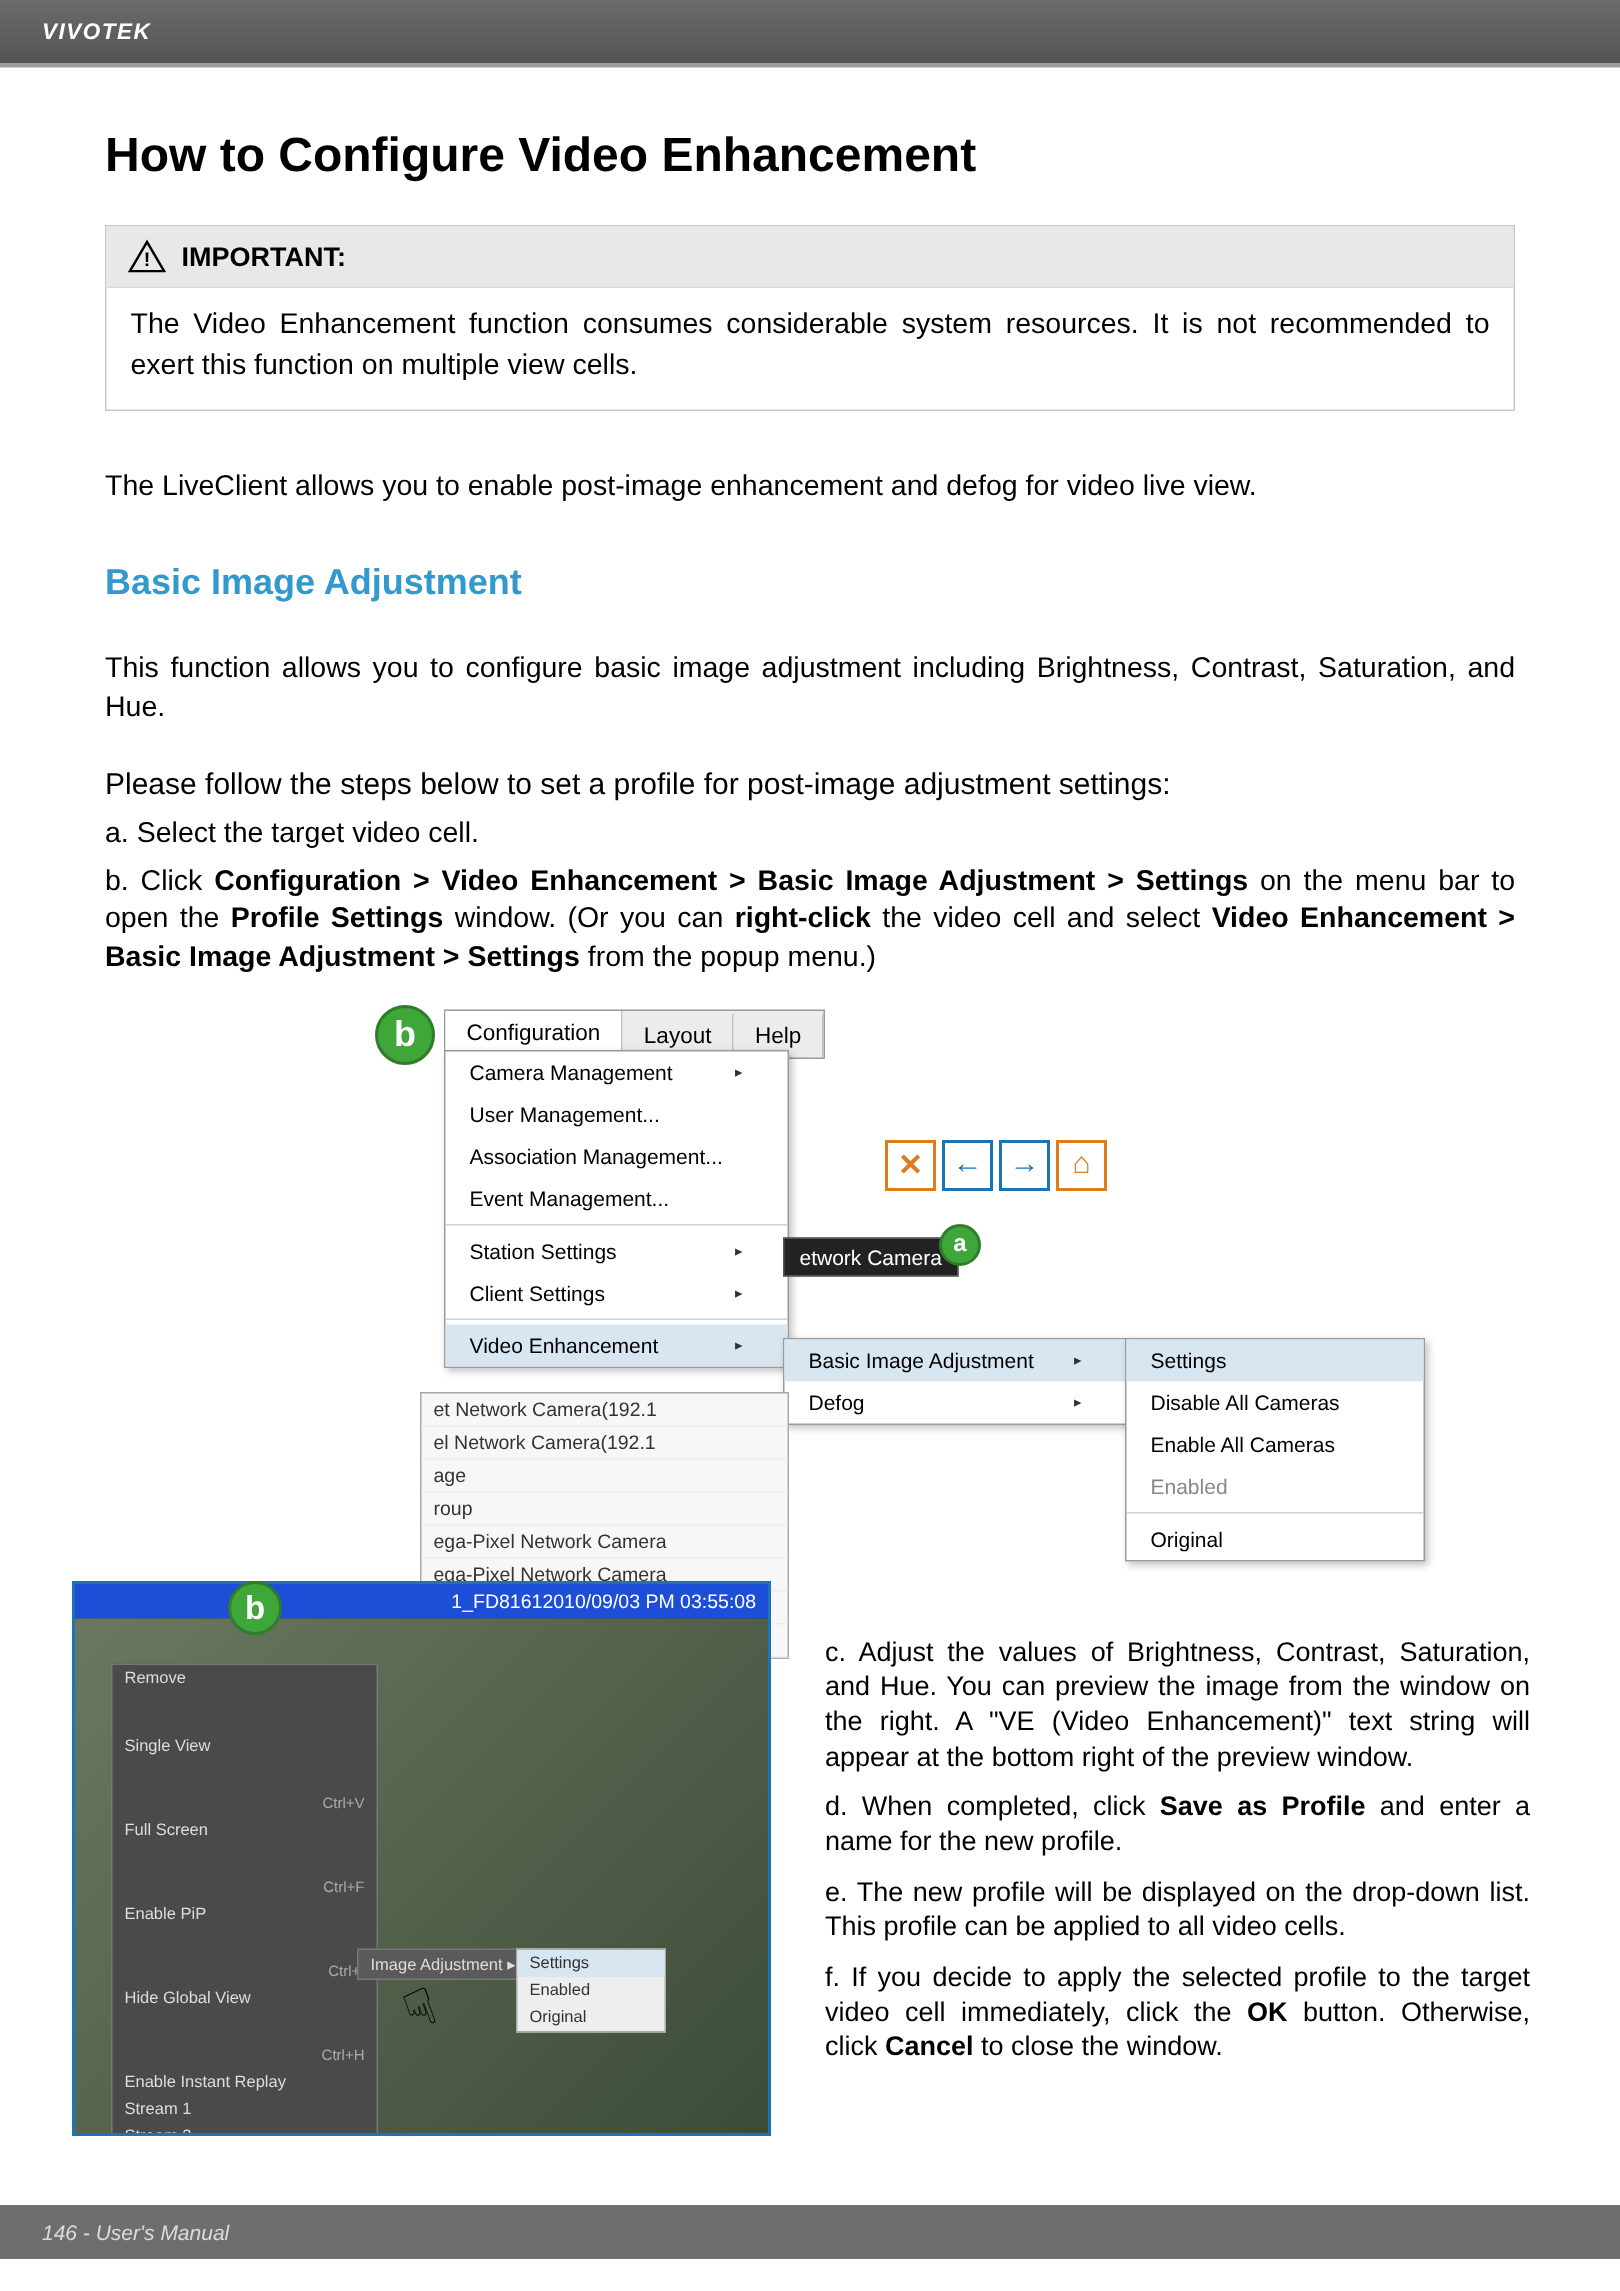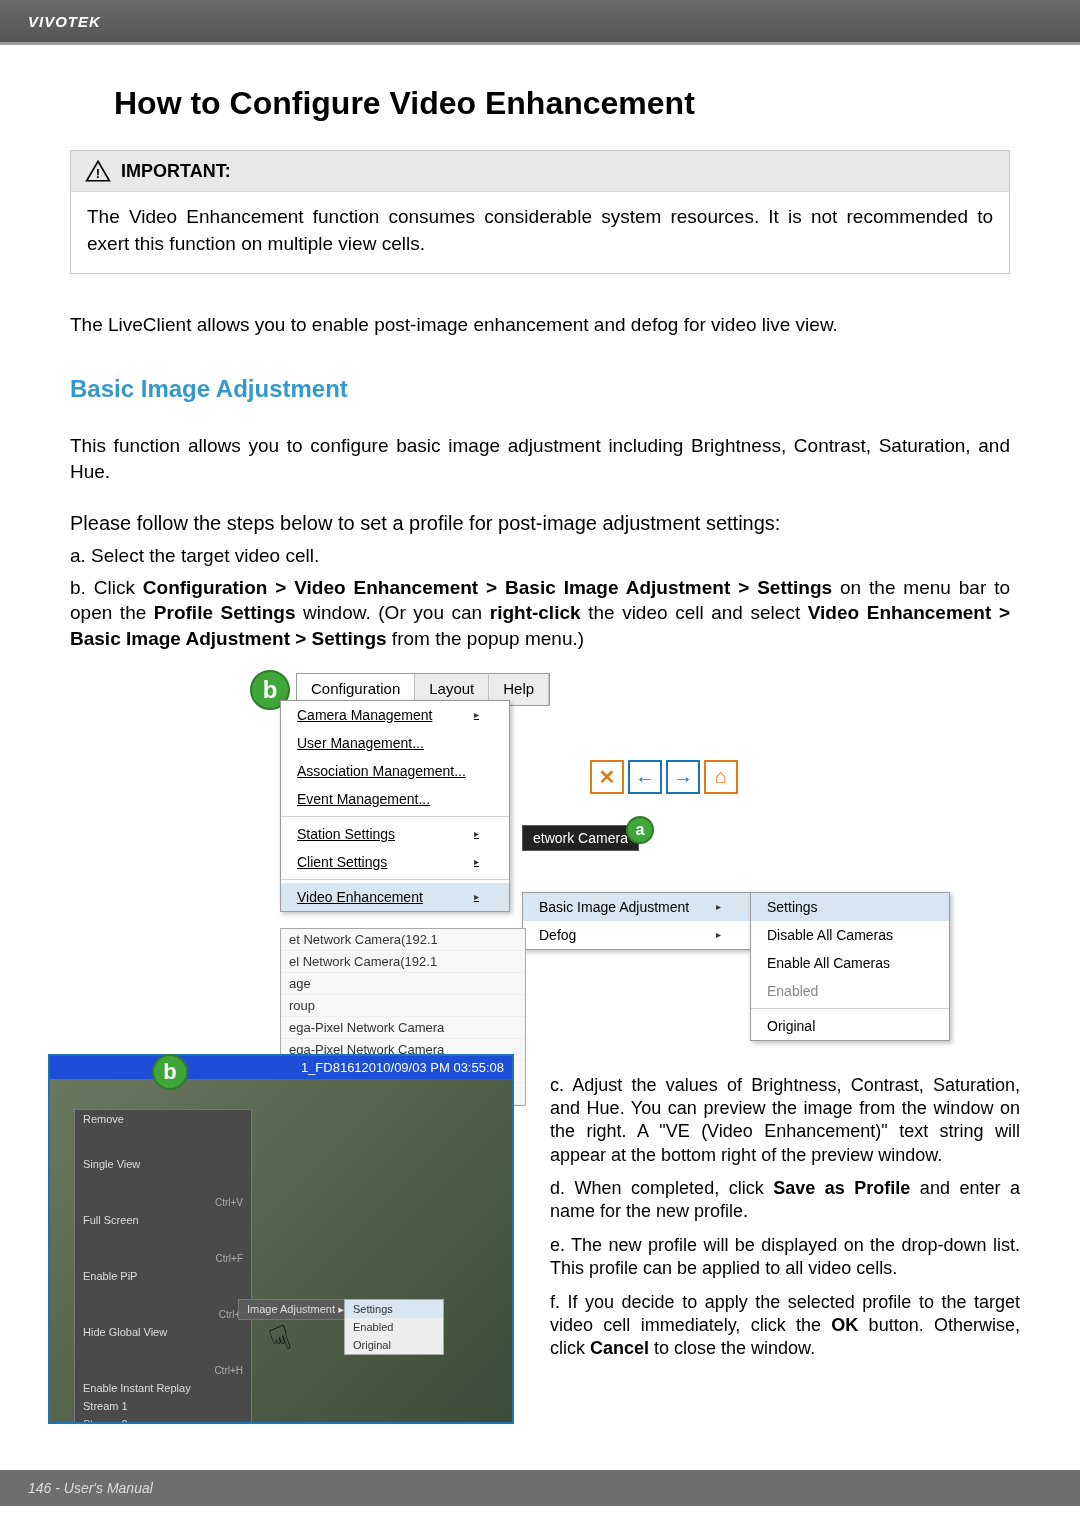--- a/index.html
+++ b/index.html
@@ -2,44 +2,44 @@
 <html><head>
 <meta charset="utf-8">
 <style>
   * { box-sizing: border-box; margin: 0; padding: 0; }
   html, body { width: 1080px; background: #fff; font-family: Arial, Helvetica, sans-serif; color: #000; }
   .page { width: 1080px; background: #fff; padding: 0 0 40px 0; }
   .header-bar { background: linear-gradient(#6b6b6b, #545454); height: 42px; padding: 0 28px; display: flex; align-items: center; }
   .header-bar .brand { color: #fff; font-size: 15px; font-style: italic; font-weight: bold; letter-spacing: 1px; }
   .header-underline { height: 3px; background: #9c9c9c; margin-bottom: 40px; }
   .content { padding: 0 70px; }
-  h1.page-title { font-size: 32px; font-weight: bold; color: #000; margin-bottom: 28px; margin-left: 44px; }
+  h1.page-title { font-size: 32px; font-weight: bold; color: #000; margin-bottom: 28px; }
   .important-box { border: 1px solid #c7c7c7; }
   .important-head { background: #e8e8e8; padding: 8px 14px; display: flex; align-items: center; gap: 10px; font-weight: bold; font-size: 18px; }
   .important-head .tri { width: 26px; height: 24px; }
   .important-body { padding: 12px 16px 16px 16px; font-size: 19px; line-height: 1.4; text-align: justify; border-top: 1px solid #d9d9d9; }
   .intro { margin: 38px 0 36px 0; font-size: 19px; line-height: 1.4; }
   h2.section { color: #3399cc; font-size: 24px; font-weight: bold; margin-bottom: 30px; }
   .para { font-size: 19px; line-height: 1.4; margin-bottom: 26px; text-align: justify; }
   .step-intro { font-size: 20px; margin-bottom: 8px; }
   .steps { list-style: none; margin-left: 0; }
   .steps li { font-size: 19px; line-height: 1.35; margin-bottom: 6px; text-align: justify; }
   .steps li b { font-weight: bold; }
   .figure-area { position: relative; margin-top: 18px; height: 760px; }
   .menu-bar { position: absolute; left: 180px; top: 0; display: flex; align-items: center; }
   .b-marker { width: 40px; height: 40px; border-radius: 50%; background: #3fa63a; color: #fff; font-weight: bold; font-size: 24px; display: flex; align-items: center; justify-content: center; margin-right: 6px; border: 2px solid #2e7d2a; }
-  .app-menubar { background: #ececec; border: 1px solid #9b9b9b; display: flex; }
+  .app-menubar { background: #ececec; border: 1px solid #9b9b9b; display: flex; align-items: flex-end; }
   .app-menubar .tab { padding: 6px 14px; font-size: 15px; border-right: 1px solid #c2c2c2; }
   .app-menubar .tab.active { background: #fff; border-bottom: 2px solid #fff; }
   .dropdown { position: absolute; background: #fff; border: 1px solid #9b9b9b; box-shadow: 2px 2px 5px rgba(0,0,0,.25); }
   .dropdown .item { padding: 6px 30px 6px 16px; font-size: 14px; white-space: nowrap; display: flex; align-items: center; justify-content: space-between; }
   .dropdown .item.hl { background: #d8e6f2; }
   .dropdown .sep { border-top: 1px solid #d0d0d0; margin: 3px 0; }
   .dropdown .arrow { font-size: 10px; color: #333; margin-left: 14px; }
-  .dd-main { left: 210px; top: 30px; width: 230px; text-decoration: underline; }
+  .dd-main { left: 226px; top: 30px; width: 230px; }
   .dd-sub1 { left: 452px; top: 222px; width: 230px; }
   .dd-sub2 { left: 680px; top: 222px; width: 200px; }
   .dd-sub2 .item.hl { background: #d8e6f2; }
   .dd-sub2 .item.dim { color: #888; }
   .cam-title { position: absolute; left: 452px; top: 155px; background: #222; color: #fff; padding: 4px 10px; font-size: 14px; border: 1px solid #555; }
   .a-marker { position: absolute; left: 556px; top: 146px; width: 28px; height: 28px; border-radius: 50%; background: #3fa63a; color: #fff; font-weight: bold; font-size: 16px; display: flex; align-items: center; justify-content: center; border: 2px solid #2e7d2a; }
   .cam-list { position: absolute; left: 210px; top: 258px; width: 246px; background: #f7f7f7; border: 1px solid #aaa; }
   .cam-list .row { font-size: 13px; padding: 3px 8px; border-bottom: 1px solid #eee; color: #333; }
   .nav-icons { position: absolute; left: 520px; top: 90px; display: flex; gap: 4px; }
   .nav-icons .ico { width: 34px; height: 34px; border: 2px solid #1b74b3; display: flex; align-items: center; justify-content: center; color: #1b74b3; font-size: 20px; font-weight: bold; background: #fff; }
@@ -50,21 +50,21 @@
   .ctx-menu { position: absolute; left: 24px; top: 30px; width: 178px; background: #4a4a4a; color: #ddd; font-size: 11px; border: 1px solid #777; }
   .ctx-menu .ci { padding: 3px 8px; display: flex; justify-content: space-between; }
   .ctx-menu .ci .sc { color: #aaa; font-size: 10px; margin-top: 39px; }
   .ctx-menu .ci.hl { background: #5a5a5a; color: #fff; }
   .ctx-sub { position: absolute; left: 188px; top: 220px; width: 140px; background: #5a5a5a; color: #ddd; font-size: 11px; border: 1px solid #777; }
   .ctx-sub .ci { padding: 3px 8px; }
   .ctx-sub2 { position: absolute; left: 294px; top: 220px; width: 100px; background: #eee; color: #333; font-size: 11px; border: 1px solid #aaa; }
   .ctx-sub2 .ci { padding: 3px 8px; }
   .ctx-sub2 .ci.hl { background: #d8e6f2; }
   .b-marker2 { position: absolute; left: 82px; top: 384px; width: 36px; height: 36px; border-radius: 50%; background: #3fa63a; color: #fff; font-weight: bold; font-size: 22px; display: flex; align-items: center; justify-content: center; border: 2px solid #2e7d2a; z-index: 5; }
-  .right-steps { position: absolute; left: 480px; top: 404px; width: 470px; }
+  .right-steps { position: absolute; left: 480px; top: 420px; width: 470px; }
   .right-steps li { font-size: 18px; line-height: 1.3; margin-bottom: 10px; text-align: justify; list-style: none; }
   .footer { margin-top: 40px; background: #6e6e6e; color: #dcdcdc; font-style: italic; font-size: 14px; padding: 10px 28px; }
   .hand { position: absolute; left: 220px; top: 240px; font-size: 34px; transform: rotate(-20deg); }
 </style>
 </head>
 <body>
 
 <div class="page">
   <div class="header-bar">
     <span class="brand">VIVOTEK</span>

